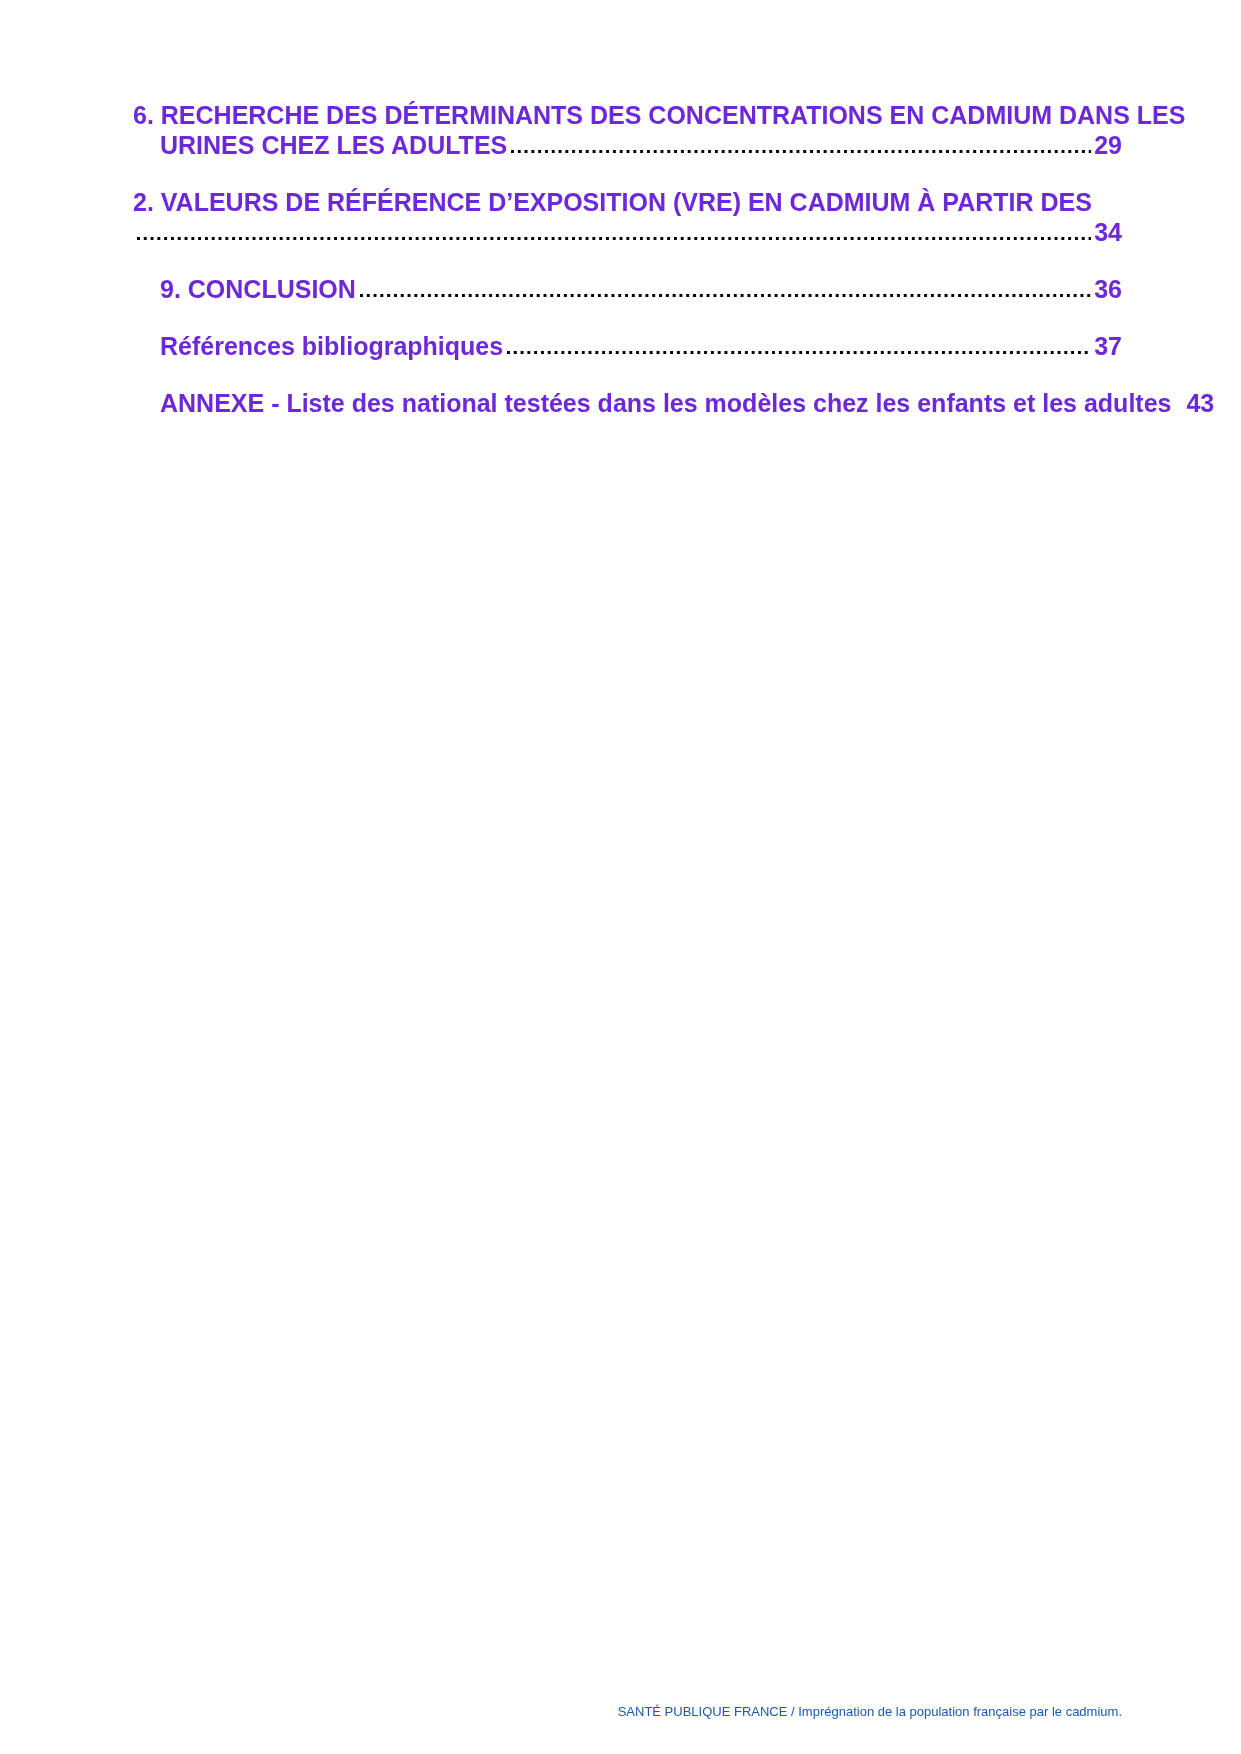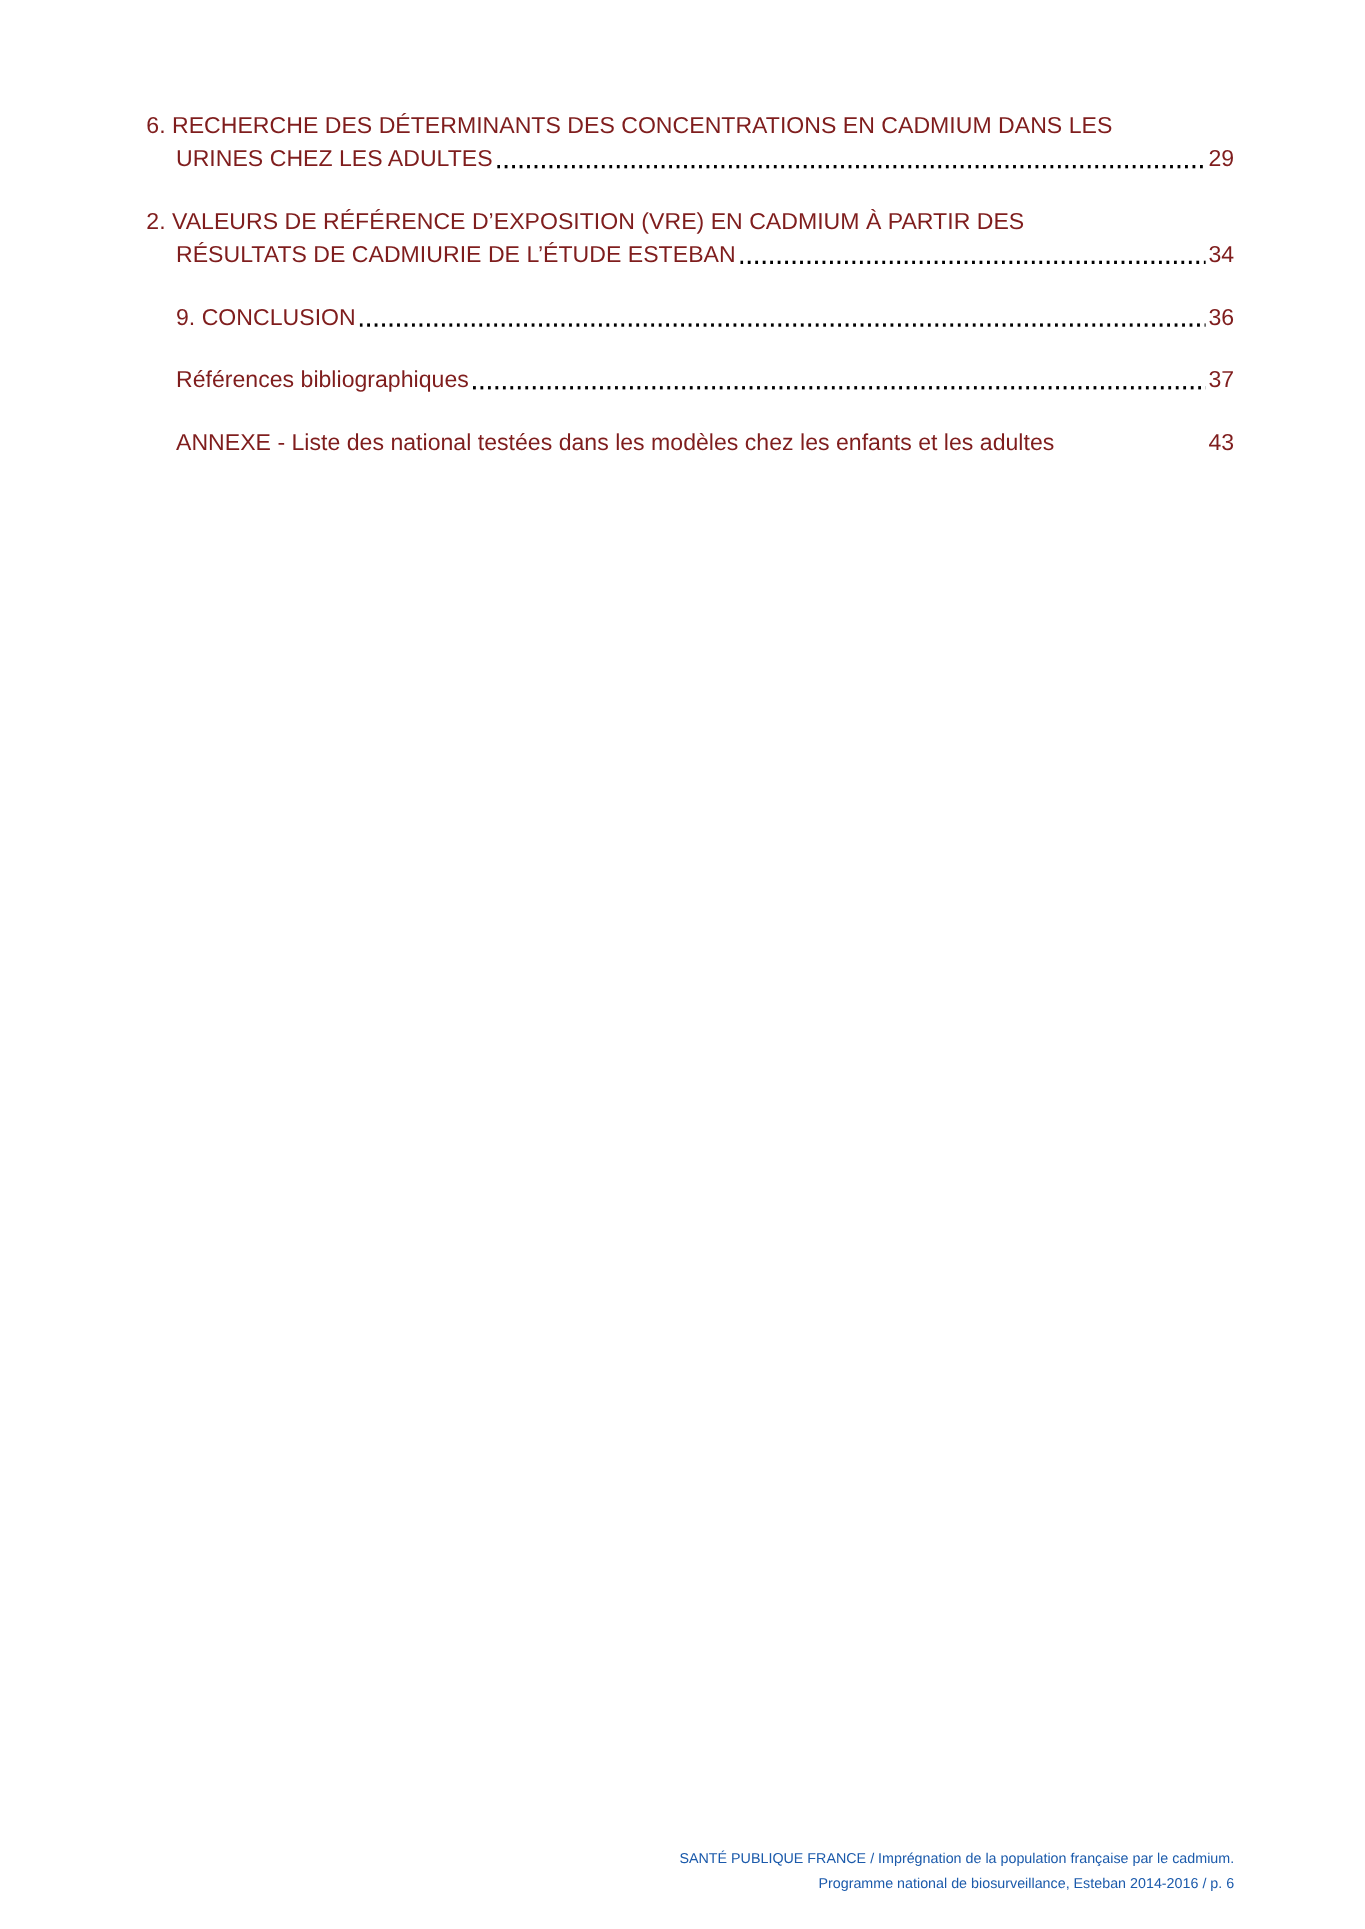--- a/index.html
+++ b/index.html
@@ -19,23 +19,23 @@
     inset: 0;
     background: #ffffff;
   }
   .toc {
     position: absolute;
     top: 100px;
     left: 133px;
     right: 119px; 
   }
   .toc-entry {
-    color: #7f1d1d;
-    font-weight: normal;
-    font-size: 21px;
+    color: #6d28d9;
+    font-weight: bold;
+    font-size: 25px;
     line-height: 30px;
     margin-bottom: 27px;
   }
   .toc-line {
     white-space: nowrap;
   }
   .toc-row {
     display: flex;
     align-items: stretch;
   }
@@ -85,21 +85,20 @@
             <span class="toc-title">URINES CHEZ LES ADULTES</span>
             <span class="leader"></span>
             <span class="toc-num">29</span>
           </div>
         </div>
     </div>
       <div class="toc-entry">
       <div>
           <div class="toc-line">2. VALEURS DE RÉFÉRENCE D’EXPOSITION (VRE) EN CADMIUM À PARTIR DES</div>
           <div class="toc-row">
-            <span class="toc-title">RÉSULTATS DE CADMIURIE DE L’ÉTUDE ESTEBAN</span>
             <span class="leader"></span>
             <span class="toc-num">34</span>
           </div>
         </div>
     </div>
       <div class="toc-entry">
       <div>
           <div class="toc-row">
             <span class="toc-title">9. CONCLUSION</span>
             <span class="leader"></span>
@@ -122,16 +121,15 @@
             <span class="toc-title">ANNEXE - Liste des national testées dans les modèles chez les enfants et les adultes</span>
             <span class="leader no-dots"></span>
             <span class="toc-num">43</span>
           </div>
         </div>
     </div>
     </div>
 
   <div class="footer" id="footer" style="color: rgb(27, 90, 171);">
     <div>SANTÉ PUBLIQUE FRANCE / Imprégnation de la population française par le cadmium.</div>
-    <div>Programme national de biosurveillance, Esteban 2014-2016 / p. 6</div>
   </div>
 
 </div>
 
 </body></html>

